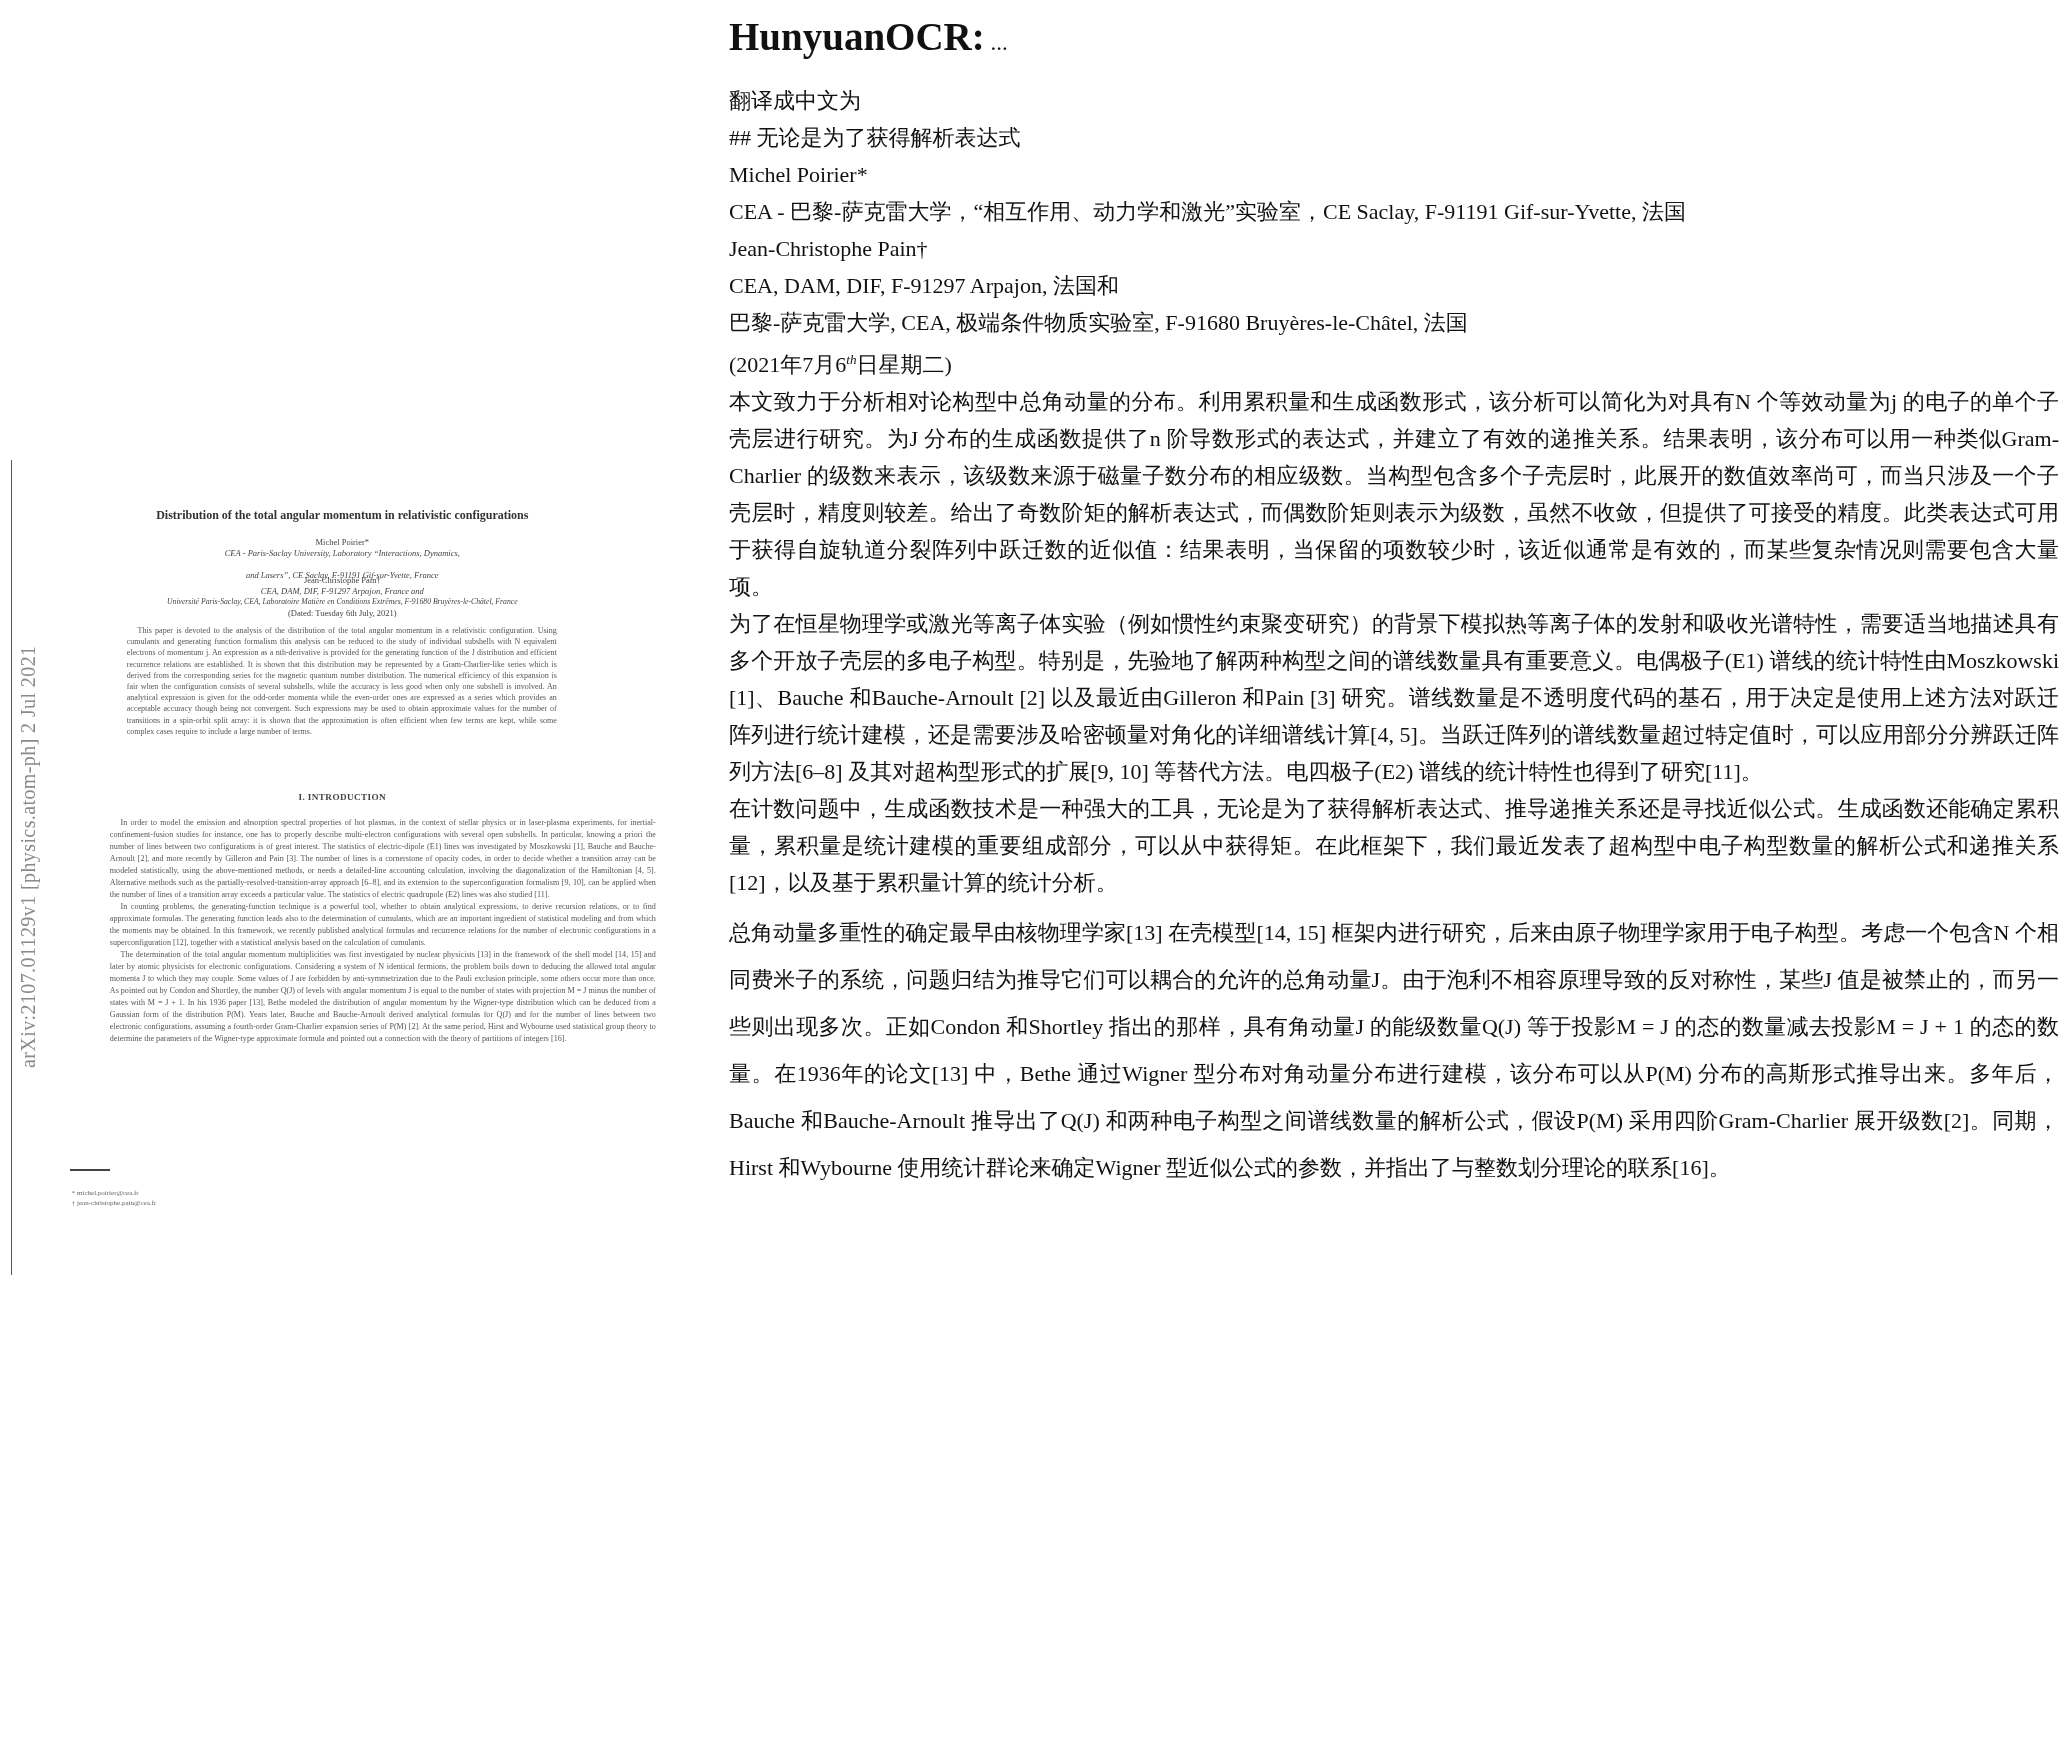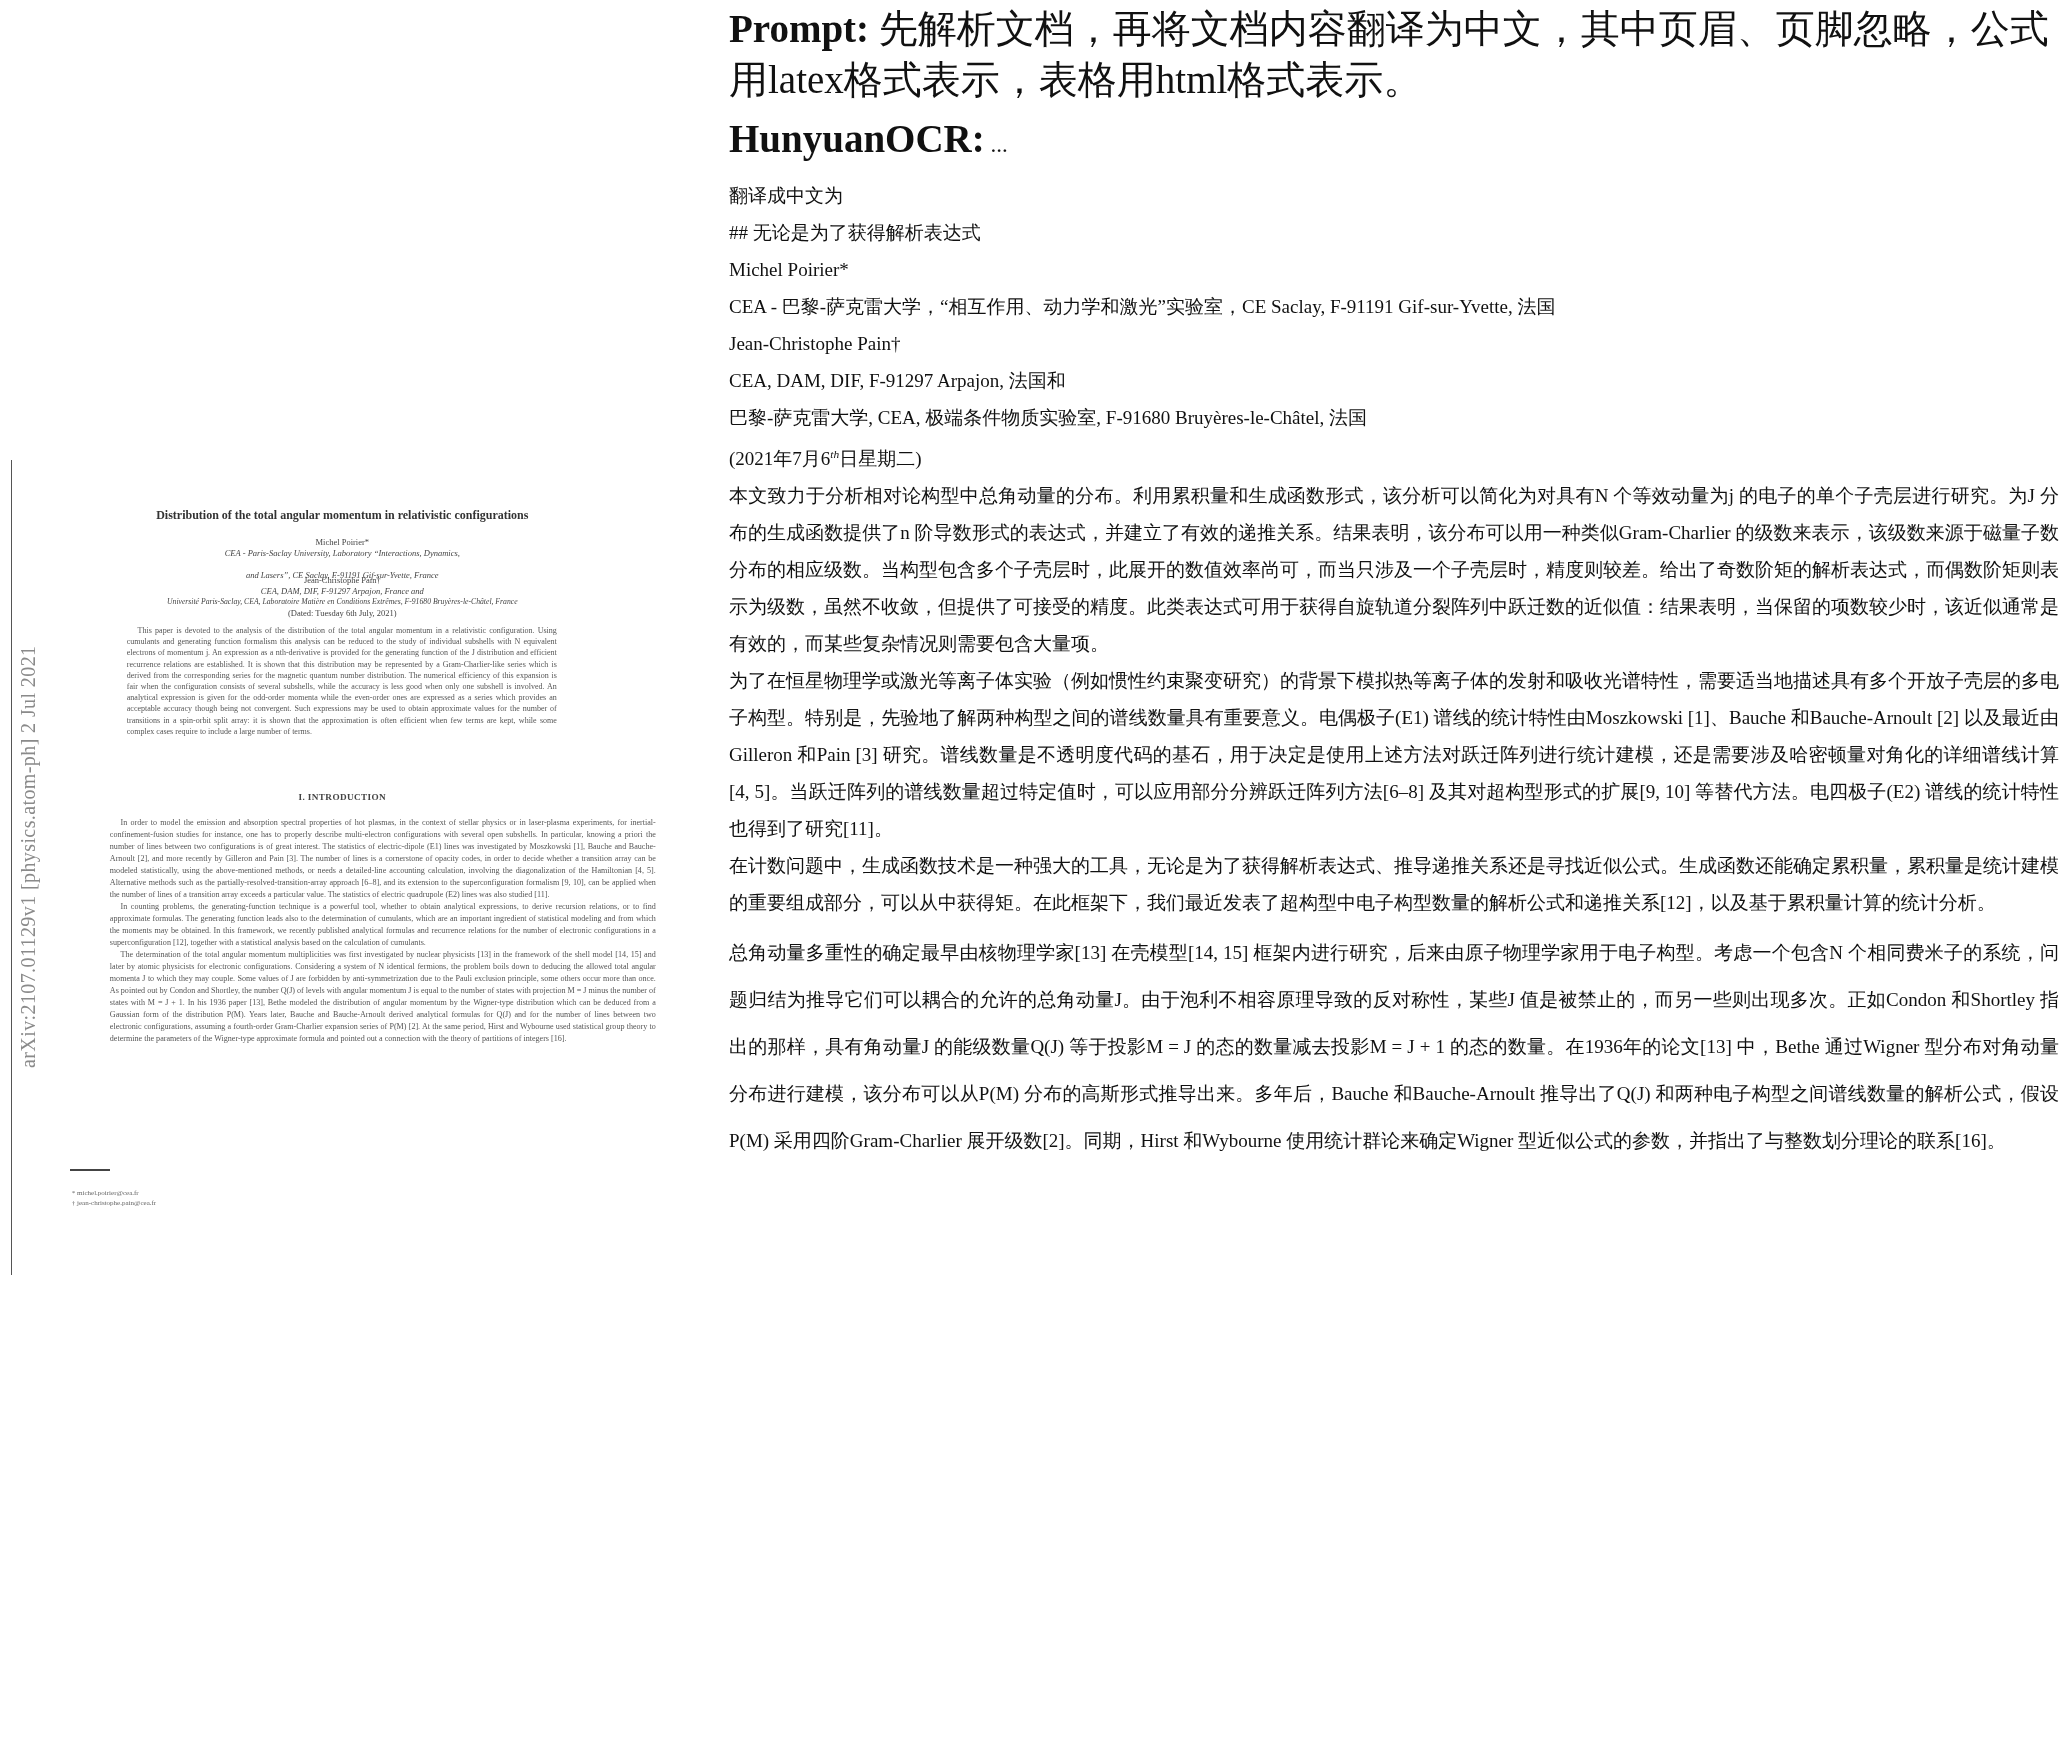--- a/index.html
+++ b/index.html
@@ -27,21 +27,21 @@
     .p-rule { position: absolute; left: 58px; top: 716px; width: 40px; height: 1.5px; background: #444; }
     .p-foot { position: absolute; left: 60px; font-size: 7px; color: #666; }
 
     
     .right { position: absolute; left: 729px; top: 3.1px; width: 1330px; font-family: "Liberation Serif", "DejaVu Serif", serif; color: #111; }
     .prompt { font-size: 39px; line-height: 51px; margin: 0; }
     .prompt .lbl { font-weight: bold; }
     .model { font-size: 39px; line-height: 51px; margin: 7.7px 0 0 0; }
     .model .lbl { font-weight: bold; }
     .model .ell { font-size: 23px; }
-    .out { font-size: 19px; line-height: 37px; margin-top: 7px; }
+    .out { font-size: 22px; line-height: 37px; margin-top: 14px; }
     .out .ln { display: block; }
     .out .para { display: block; text-align: justify; }
     .out .para.loose { line-height: 47px; margin-top: 7.7px; }
     .out i { font-style: italic; }
     sup { font-size: 60%; }
   </style>
 </head>
 <body>
 
 <div class="paper">
@@ -60,23 +60,20 @@
     <p>In counting problems, the generating-function technique is a powerful tool, whether to obtain analytical expressions, to derive recursion relations, or to find approximate formulas. The generating function leads also to the determination of cumulants, which are an important ingredient of statistical modeling and from which the moments may be obtained. In this framework, we recently published analytical formulas and recurrence relations for the number of electronic configurations in a superconfiguration [12], together with a statistical analysis based on the calculation of cumulants.</p>
     <p>The determination of the total angular momentum multiplicities was first investigated by nuclear physicists [13] in the framework of the shell model [14, 15] and later by atomic physicists for electronic configurations. Considering a system of N identical fermions, the problem boils down to deducing the allowed total angular momenta J to which they may couple. Some values of J are forbidden by anti-symmetrization due to the Pauli exclusion principle, some others occur more than once. As pointed out by Condon and Shortley, the number Q(J) of levels with angular momentum J is equal to the number of states with projection M = J minus the number of states with M = J + 1. In his 1936 paper [13], Bethe modeled the distribution of angular momentum by the Wigner-type distribution which can be deduced from a Gaussian form of the distribution P(M). Years later, Bauche and Bauche-Arnoult derived analytical formulas for Q(J) and for the number of lines between two electronic configurations, assuming a fourth-order Gram-Charlier expansion series of P(M) [2]. At the same period, Hirst and Wybourne used statistical group theory to determine the parameters of the Wigner-type approximate formula and pointed out a connection with the theory of partitions of integers [16].</p>
   </div>
   <div class="p-rule" style="top:709px;"></div>
   <div class="p-foot" style="top:729px;">* michel.poirier@cea.fr</div>
   <div class="p-foot" style="top:739px;">† jean-christophe.pain@cea.fr</div>
 </div>
 <div class="arxiv-stamp">arXiv:2107.01129v1  [physics.atom-ph]  2 Jul 2021</div>
 
 <div class="right">
-  <p class="prompt">
-    <span class="lbl">Prompt:</span><span> 先解析文档，再将文档内容翻译为中文，其中页眉、页脚忽略，公式用latex格式表示，表格用html格式表示。</span>
-  </p>
   <p class="model">
     <span class="lbl">HunyuanOCR:</span><span class="ell"> ...</span>
   </p>
   <div class="out">
     <span class="ln">翻译成中文为</span>
     <span class="ln">## 无论是为了获得解析表达式</span>
     <span class="ln">Michel Poirier*</span>
     <span class="para">CEA - 巴黎-萨克雷大学，“相互作用、动力学和激光”实验室，CE Saclay, F-91191 Gif-sur-Yvette, 法国</span>
     <span class="ln">Jean-Christophe Pain†</span>
     <span class="ln">CEA, DAM, DIF, F-91297 Arpajon, 法国和</span>

